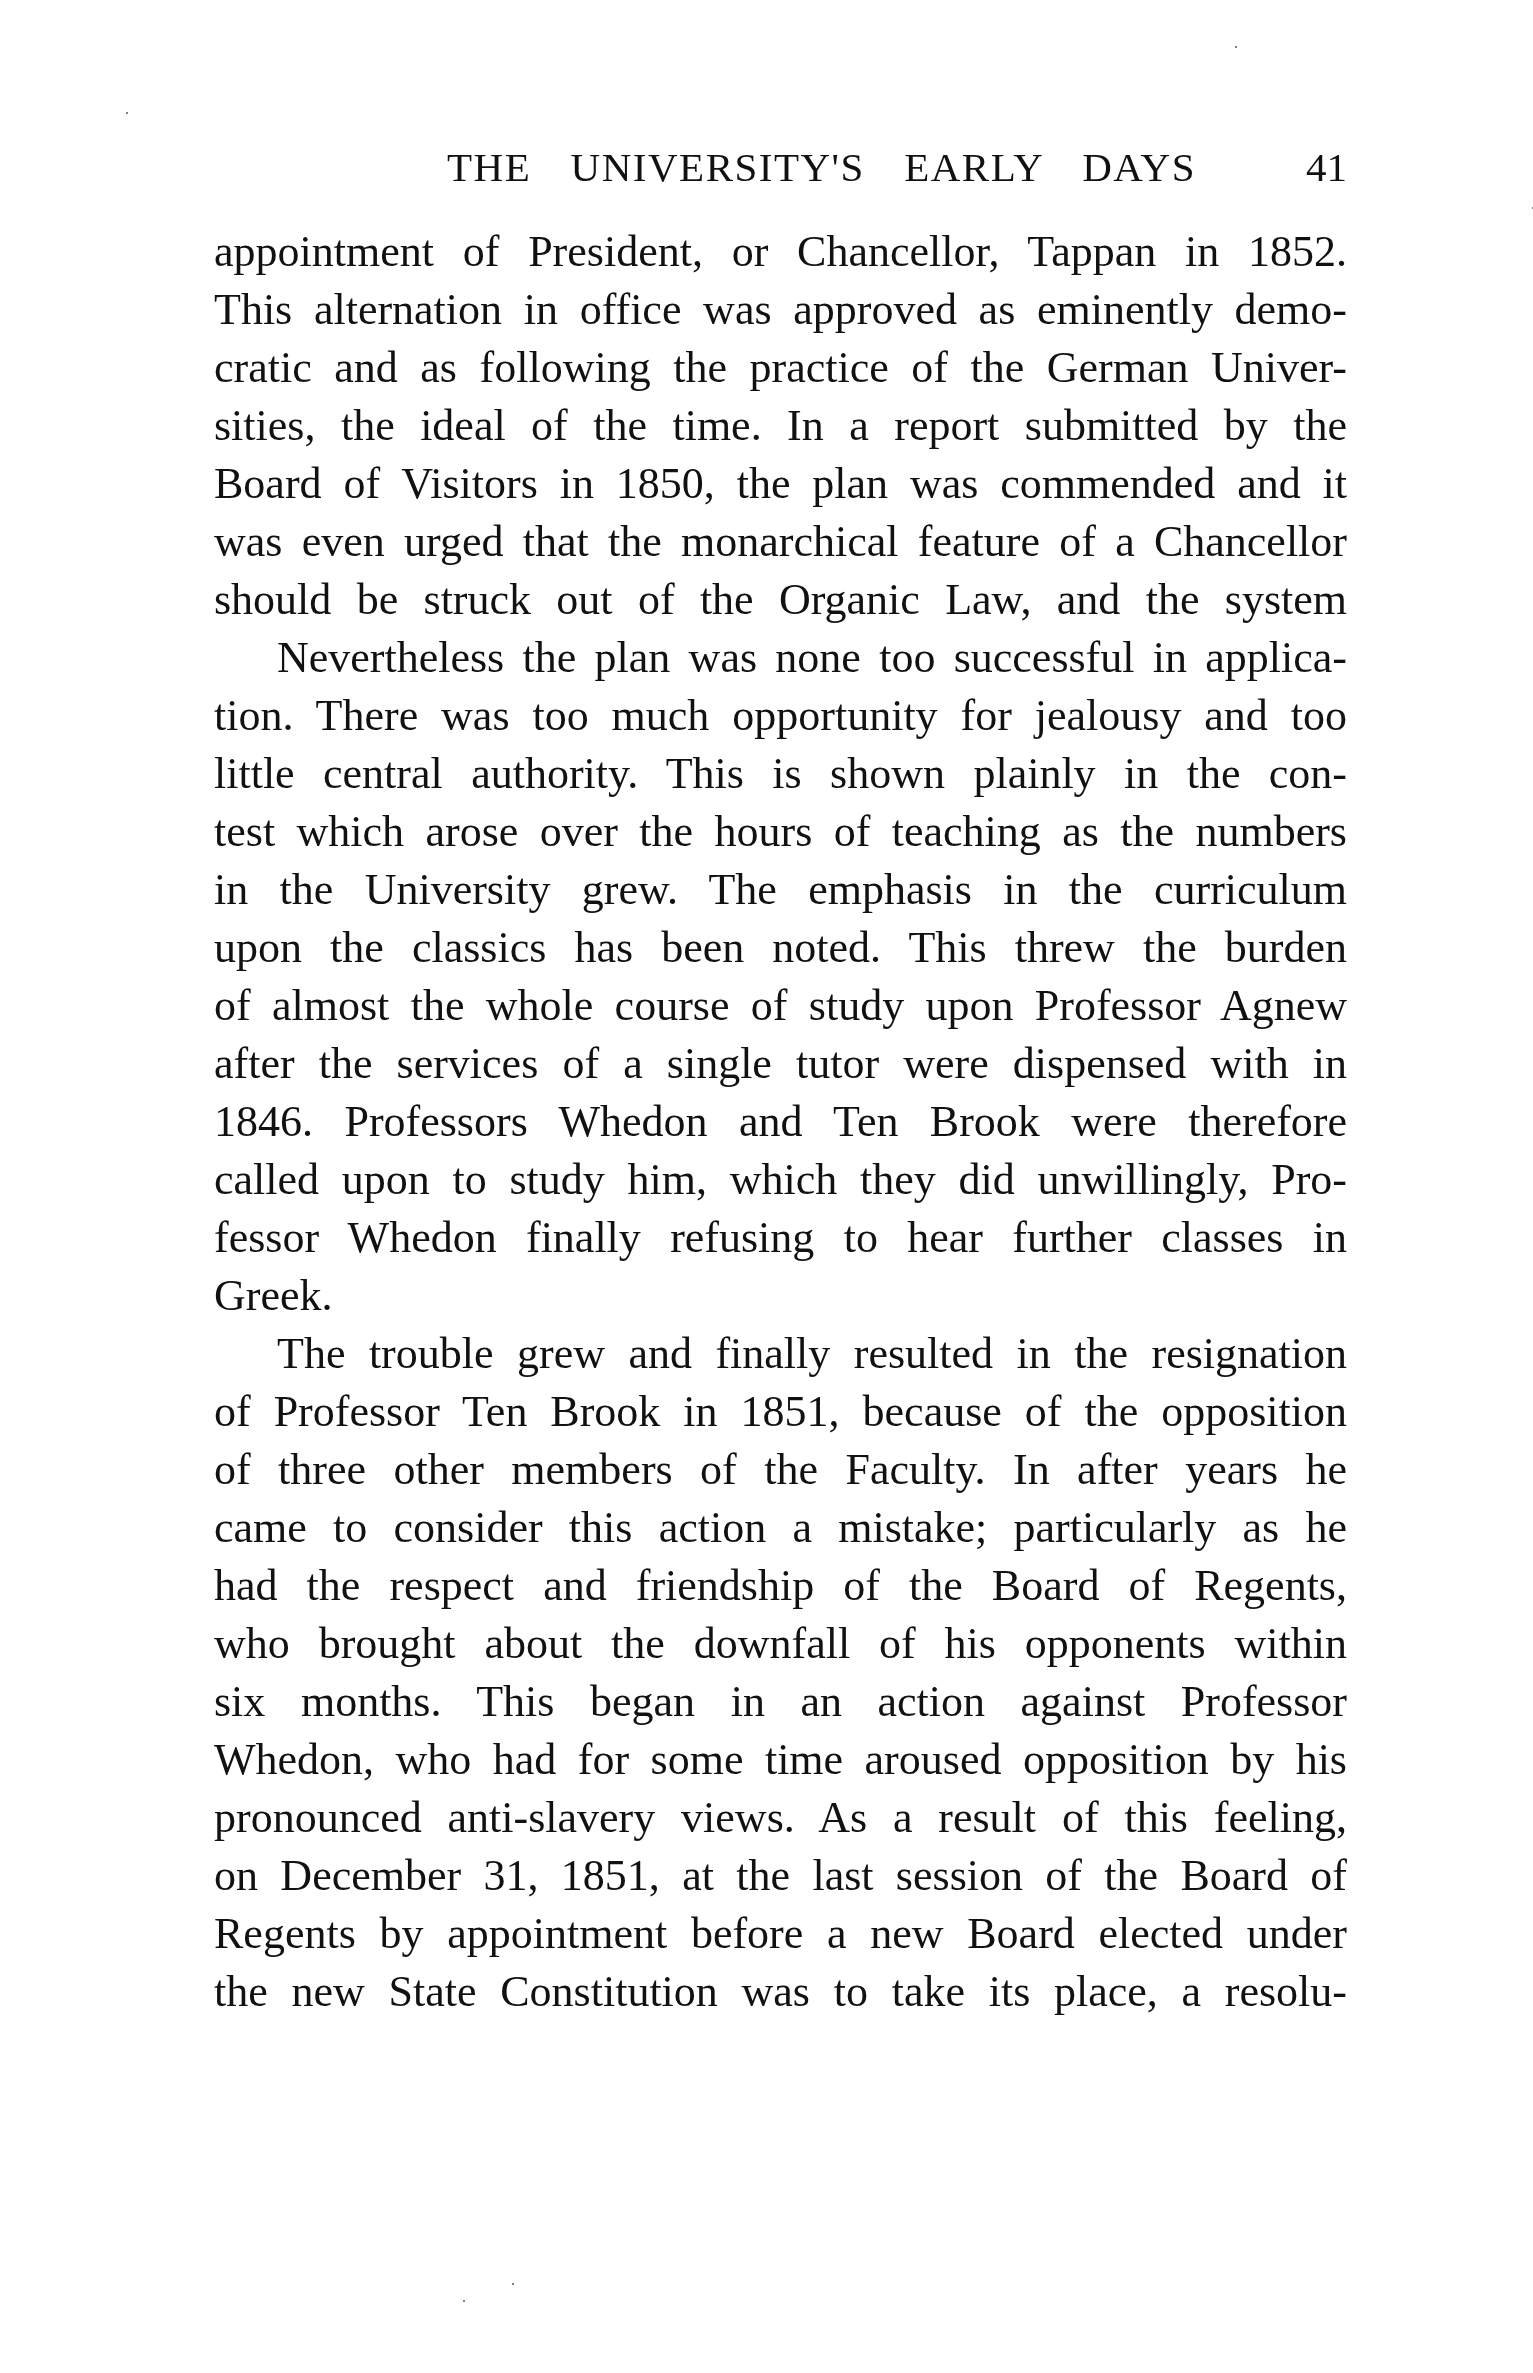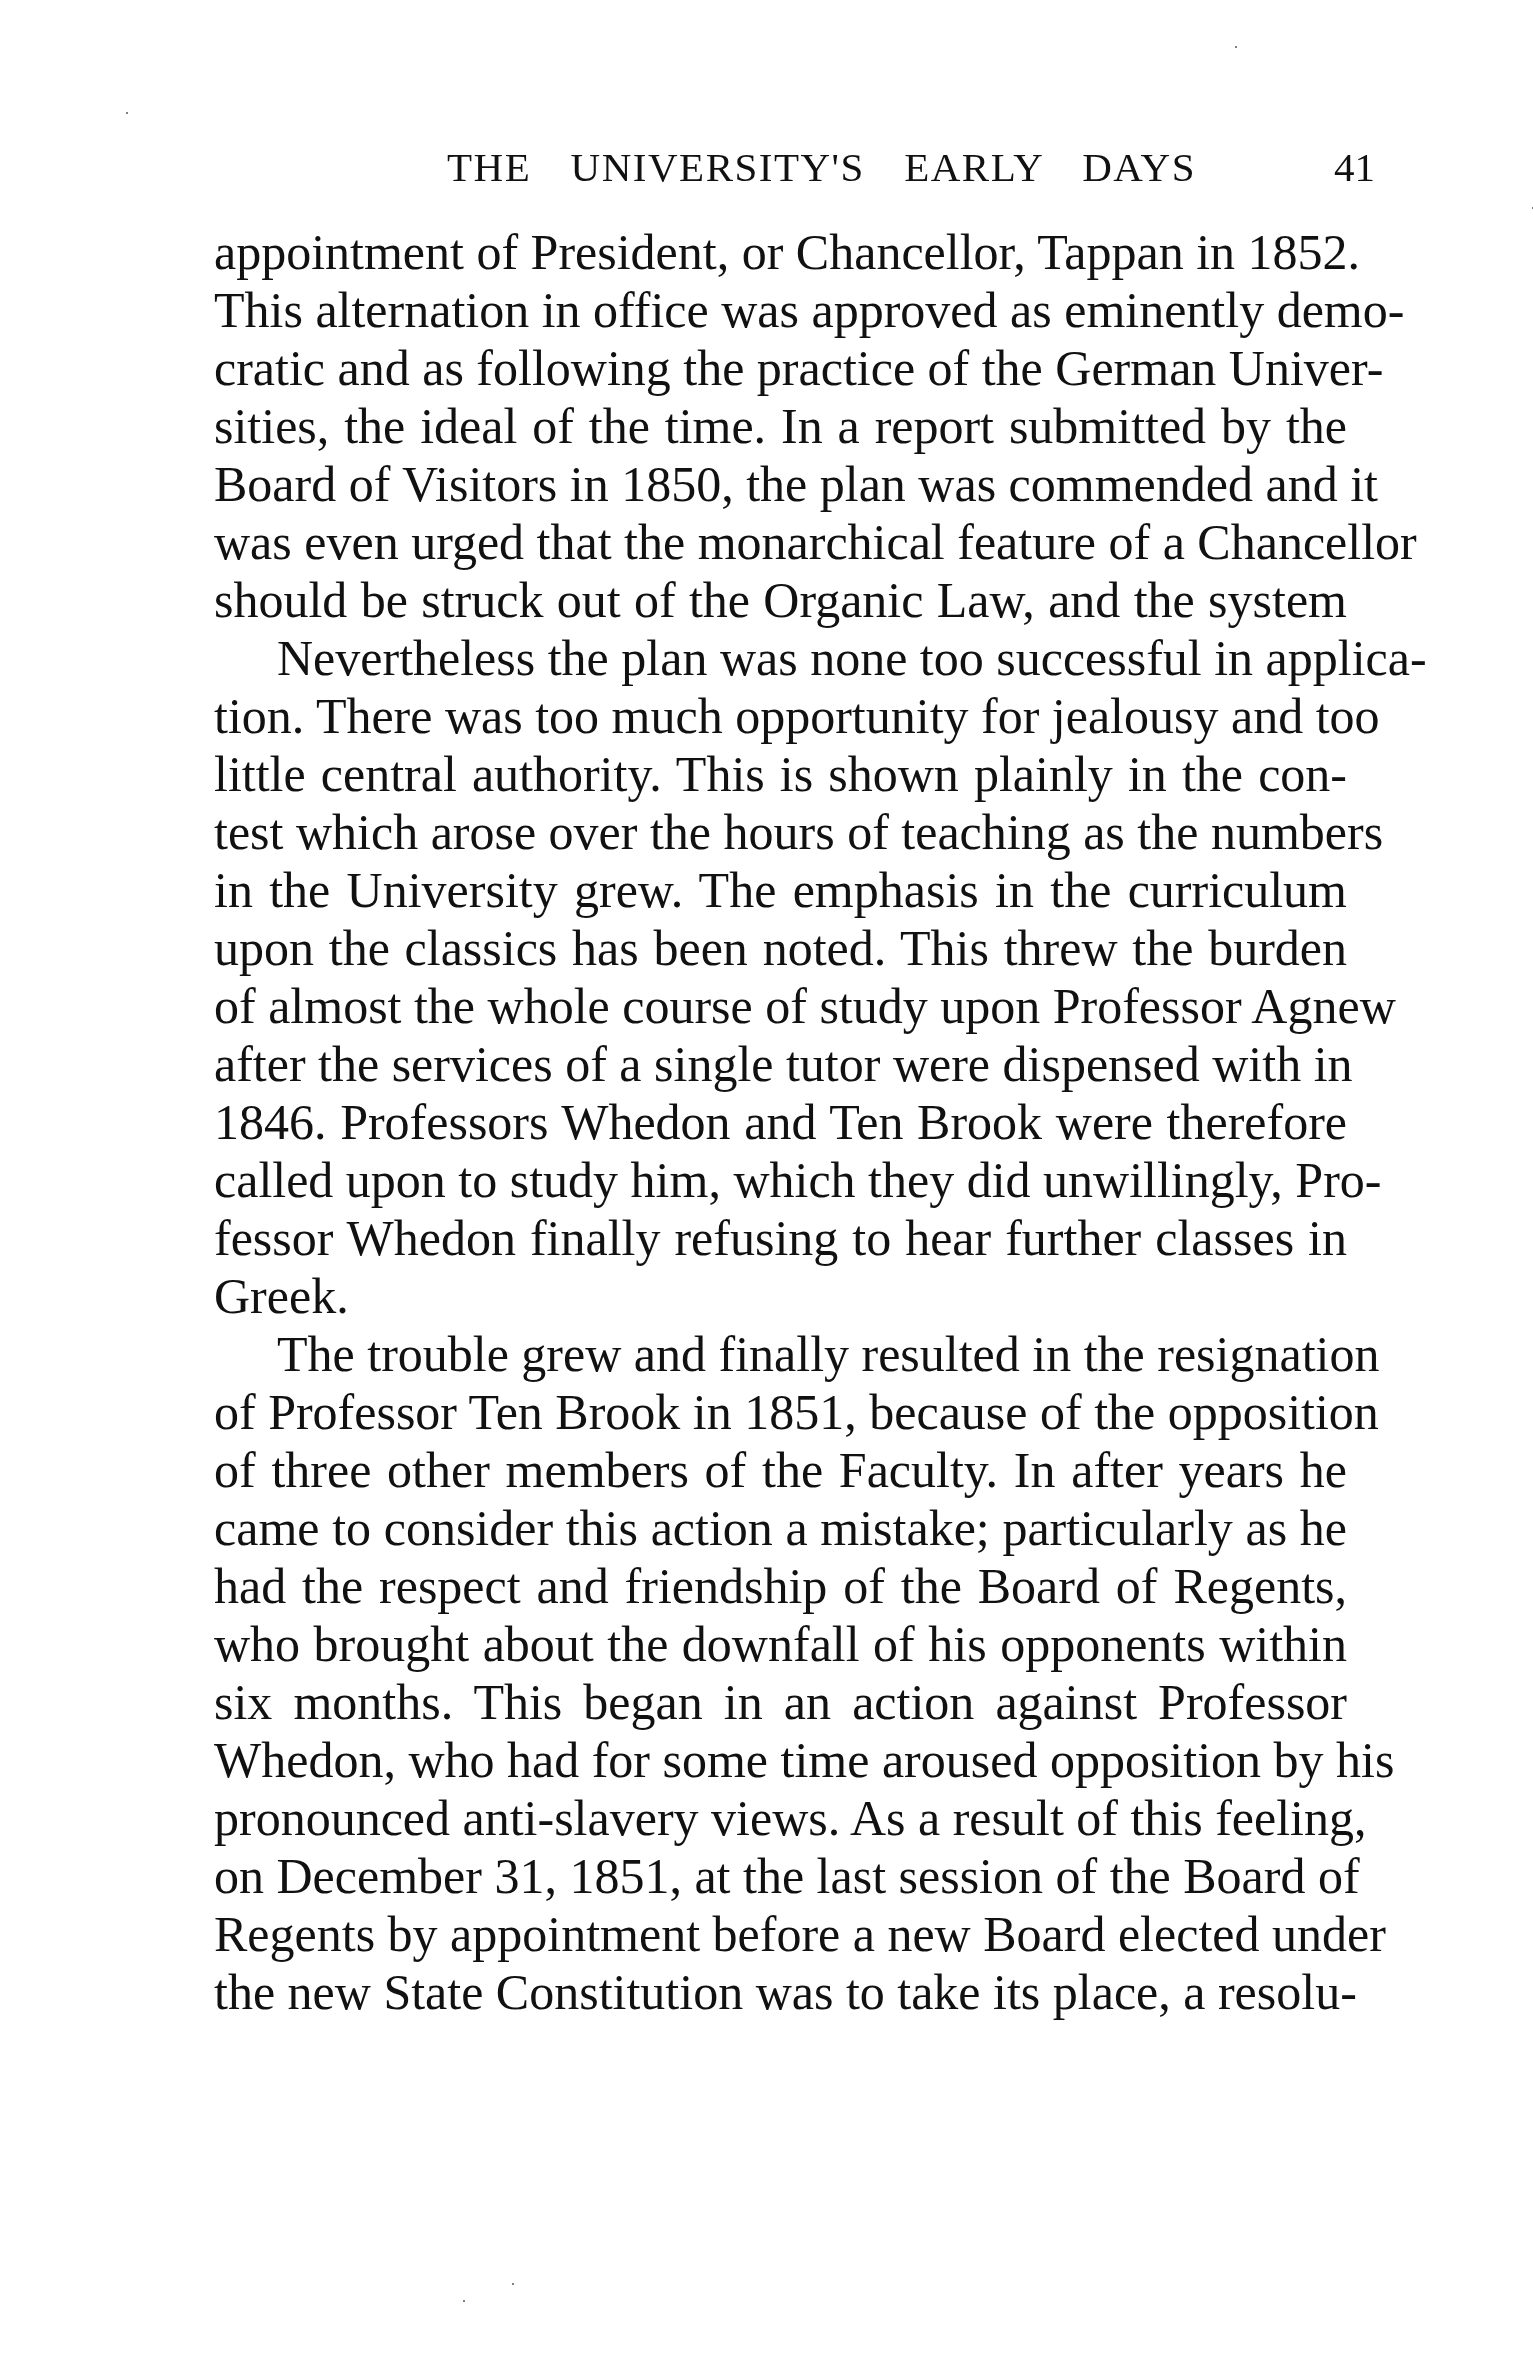--- a/index.html
+++ b/index.html
@@ -7,27 +7,27 @@
   .page { position: absolute; left: 0; top: 0; width: 1534px; height: 2373px; background: #ffffff; color: #111111; }
   .running-head {
     position: absolute; left: 404px; top: 140px; width: 749px; height: 55px;
     font-family: "Liberation Serif", "DejaVu Serif", serif;
     font-size: 41px; line-height: 55px; letter-spacing: 1.5px;
     text-align: justify; text-align-last: justify; white-space: nowrap; margin-left: 43px;
   }
   .page-number {
     position: absolute; left: 1298px; top: 140px; width: 49px; height: 55px;
     font-family: "Liberation Serif", "DejaVu Serif", serif;
-    font-size: 41px; line-height: 55px; text-align: left; margin-left: 36px;
+    font-size: 41px; line-height: 55px; text-align: right;
   }
   .body-text { position: absolute; left: 214px; top: 223px; width: 1133px; }
   .line {
     display: block; height: 58px; line-height: 58px;
     font-family: "Liberation Serif", "DejaVu Serif", serif;
-    font-size: 50px;
+    font-size: 44px;
     text-align: justify; text-align-last: justify;
     white-space: nowrap; overflow: visible;
   }
   .line.last { text-align-last: left; }
   .line.indent { padding-left: 0; text-indent: 63px; }
   .speck { position: absolute; width: 2px; height: 2px; background: #555; border-radius: 1px; }
 </style>
 </head>
 <body>
 

